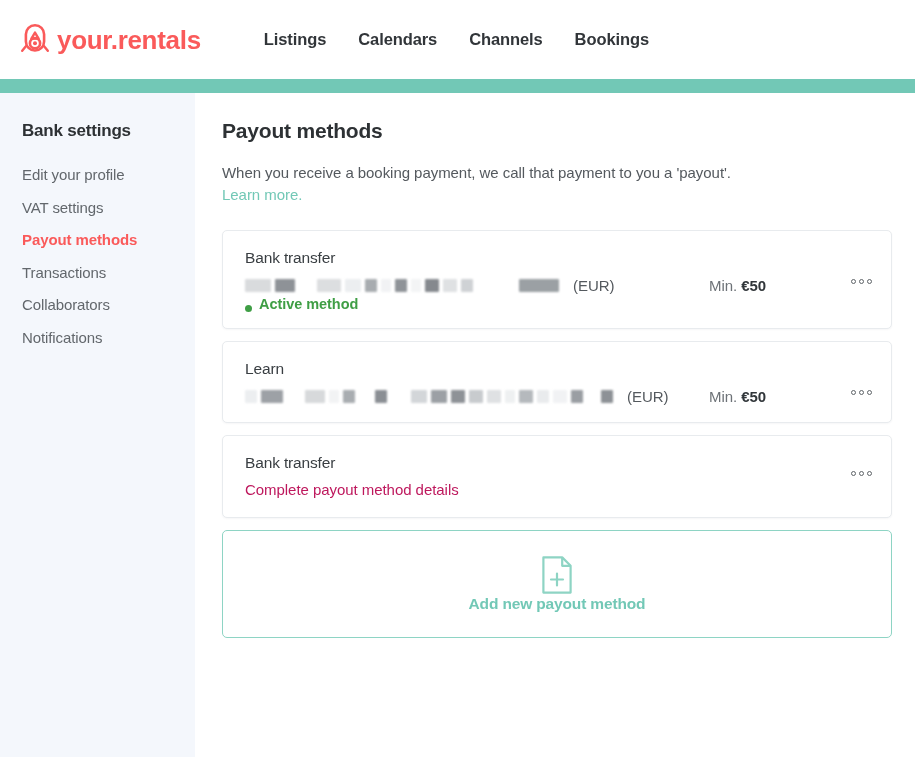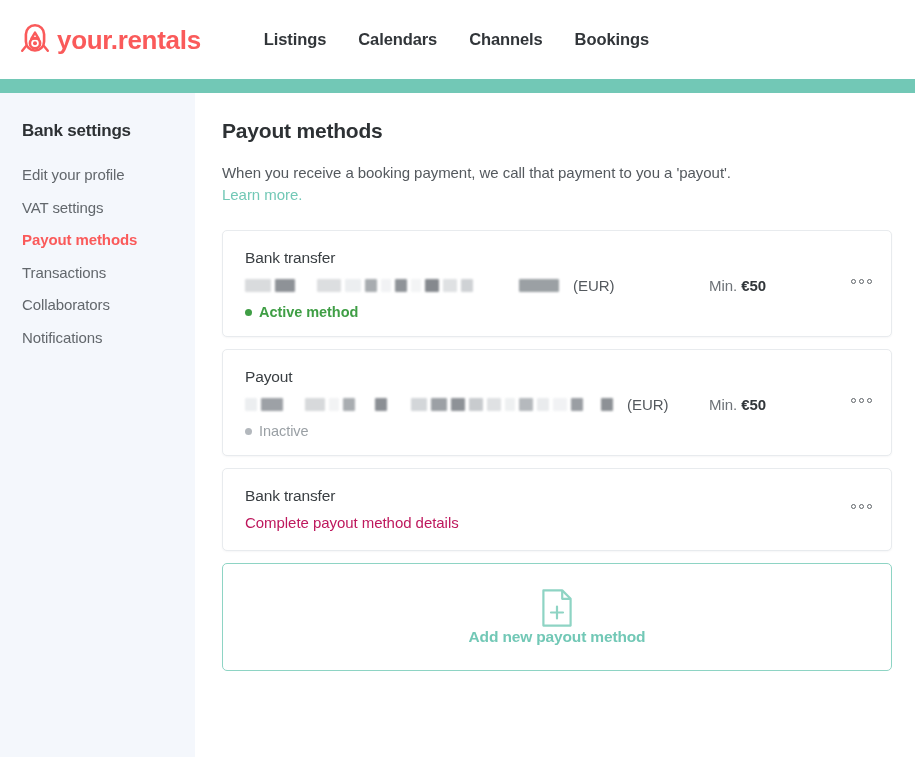--- a/index.html
+++ b/index.html
@@ -81,21 +81,21 @@
     flex: 0 0 auto; width: 160px; font-size: 15px; color: #6d7277;
     padding-top: 1px; letter-spacing: -0.05px;
   }
   .card-min b { color: #31363a; font-weight: bold; }
 
   .acct-line { display: flex; align-items: center; height: 19px; }
   .redact { display: flex; align-items: center; height: 13px; }
   .redact span { display: block; height: 13px; margin-right: 4px; border-radius: 1px; filter: blur(1.1px); }
   .eur { font-size: 15px; color: #54595e; margin-left: 10px; letter-spacing: -0.05px; }
 
-  .status { font-size: 14.5px; margin-top: 9px; display: flex; align-items: center; letter-spacing: -0.05px; }
+  .status { font-size: 14.5px; margin-top: 1px; display: flex; align-items: flex-end; letter-spacing: -0.05px; }
   .status .dot { width: 7px; height: 7px; border-radius: 50%; margin-right: 7px; display: inline-block; }
   .status.active { color: #3f9e45; font-weight: bold; }
   .status.active .dot { background: #3f9e45; }
   .status.inactive { color: #9aa0a5; }
   .status.inactive .dot { background: #b3b8bd; }
 
   .card-sub { font-size: 15px; color: #be185d; letter-spacing: -0.05px; }
 
   .kebab {
     position: absolute; right: 19px; display: flex; gap: 3px; cursor: pointer;
@@ -206,21 +206,21 @@
         </div>
         <div class="kebab" style="top:48px">
           <i></i>
           <i></i>
           <i></i>
         </div>
       </div>
 
       <div class="card">
         <div class="card-pad">
-          <div class="card-title">Payout</div>
+          <div class="card-title">Learn</div>
           <div class="card-row">
             <div class="card-left">
               <div class="acct-line">
                 <div class="redact">
                   <span style="width:12px;background:#eceef0"></span>
                   <span style="width:22px;background:#9da1a6"></span>
                   <span style="width:14px;background:#ffffff"></span>
                   <span style="width:20px;background:#d7d9db"></span>
                   <span style="width:10px;background:#f2f3f4"></span>
                   <span style="width:12px;background:#a9adb1"></span>
@@ -235,24 +235,20 @@
                   <span style="width:10px;background:#eef0f1"></span>
                   <span style="width:14px;background:#b5b9bd"></span>
                   <span style="width:12px;background:#e9ebed"></span>
                   <span style="width:14px;background:#f1f2f4"></span>
                   <span style="width:12px;background:#9a9ea3"></span>
                   <span style="width:10px;background:#ffffff"></span>
                   <span style="width:12px;background:#8d9196"></span>
                 </div>
                 <div class="eur">(EUR)</div>
               </div>
-              <div class="status inactive">
-                <span class="dot"></span>
-                <span>Inactive</span>
-              </div>
             </div>
             <div class="card-min">
               <span>Min.</span>
               <b>€50</b>
             </div>
           </div>
         </div>
         <div class="kebab" style="top:48px">
           <i></i>
           <i></i>

